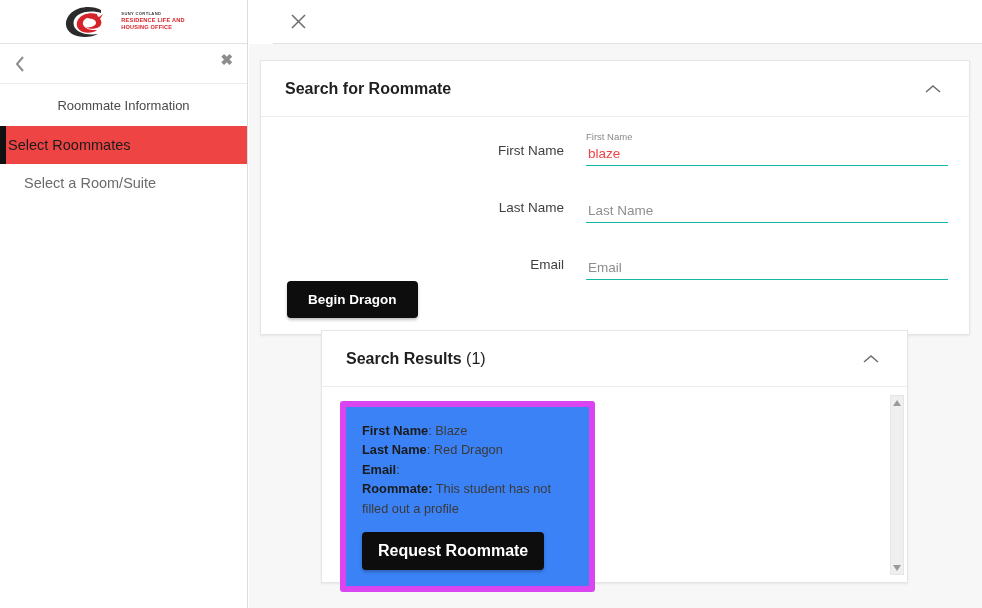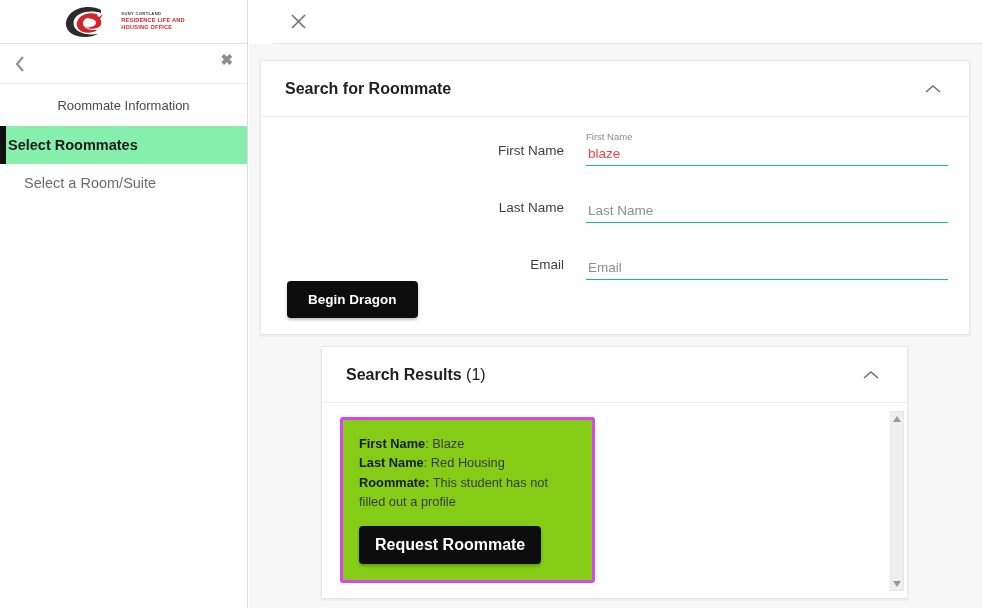--- a/index.html
+++ b/index.html
@@ -64,23 +64,23 @@
   .nav-item {
     position: relative;
     height: 38px;
     display: flex; align-items: center;
     padding-left: 24px;
     font-size: 14.5px;
     color: #6b6b6b;
     cursor: pointer;
   }
   .nav-item.active {
-    background: #86efac;
+    background: #ef4444;
     color: #1c1c1c;
-    font-weight: bold;
+    font-weight: normal;
     padding-left: 8px;
   }
   .nav-item.active::before {
     content: ""; position: absolute; left: 0; top: 0;
     width: 6px; height: 100%; background: #111111;
   }
 
   
   #main {
     position: absolute; left: 249px; top: 0;
@@ -162,33 +162,33 @@
     font-weight: bold; cursor: pointer;
     box-shadow: 0 2px 3px rgba(0,0,0,.25);
   }
   #begin-search {
     position: absolute; left: 26px; bottom: 18px;
     font-size: 13.5px; padding: 11px 21px;
   }
 
   
   #results-panel {
-    position: absolute; left: 72px; top: 302px;
+    position: absolute; left: 72px; top: 286px;
     width: 587px; height: 253px;
   }
   #results-body {
     position: relative;
     height: 196px;
     padding: 14px 18px;
   }
   #result-card {
     width: 255px;
-    border: 3px solid #d946ef;
+    border: 6px solid #d946ef;
     border-radius: 3px;
-    background: #84cc16;
+    background: #3b82f6;
     padding: 14px 16px 16px 16px;
   }
   .res-line {
     font-size: 12.8px; color: #3a3a3a; line-height: 1.52;
   }
   .res-line b { color: #1a1a1a; }
   #request-roommate {
     margin-top: 14px;
     font-size: 16px; padding: 10px 16px;
   }
@@ -317,21 +317,24 @@
           </span>
         </div>
 
         <div id="results-body">
 
           <div id="result-card">
             <div class="res-line">
               <b>First Name</b><span>: Blaze</span>
             </div>
             <div class="res-line">
-              <b>Last Name</b><span>: Red Housing</span>
+              <b>Last Name</b><span>: Red Dragon</span>
+            </div>
+            <div class="res-line">
+              <b>Email</b><span>:</span>
             </div>
             <div class="res-line">
               <b>Roommate:</b><span> This student has not filled out a profile</span>
             </div>
             <button id="request-roommate" class="btn-dark">Request Roommate</button>
           </div>
 
           <div id="res-scrollbar">
             <div class="sb-arrow up">
               <svg width="8" height="6" viewBox="0 0 8 6">

